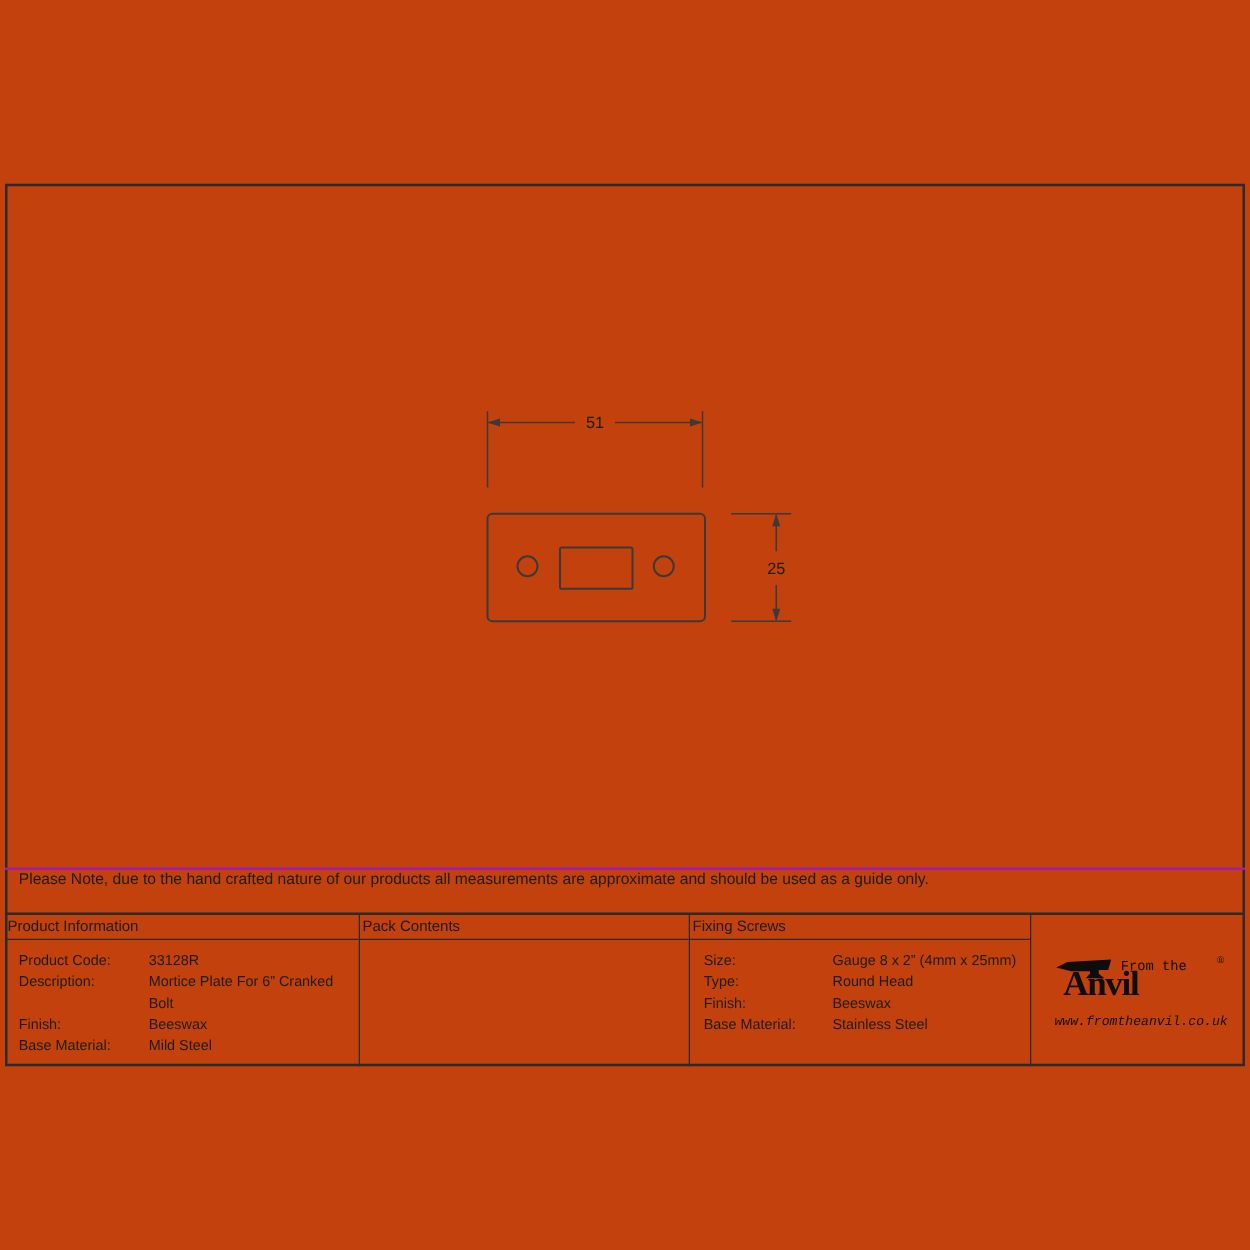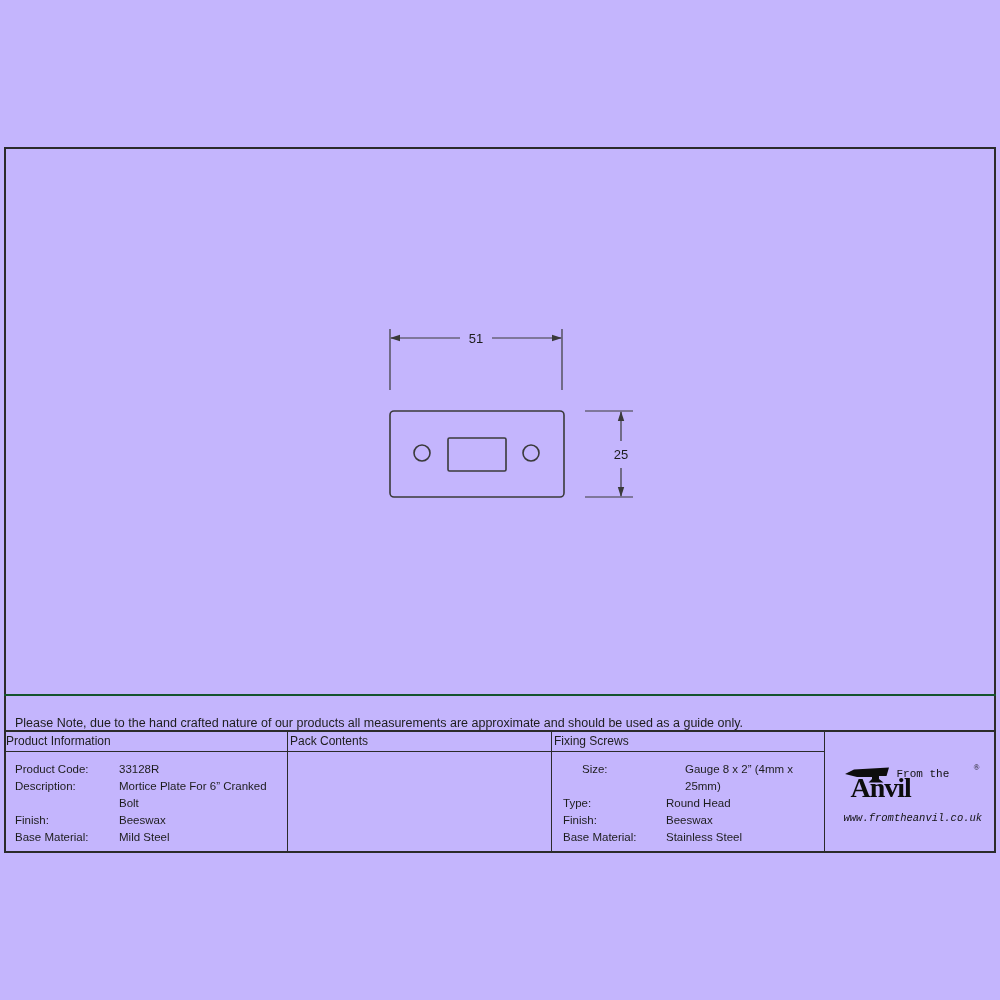--- a/index.html
+++ b/index.html
@@ -1,39 +1,39 @@
 <!DOCTYPE html>
 <html><head>
 <meta charset="utf-8">
 <title>Product Sheet</title>
 <style>
   html,body{margin:0;padding:0;background:#ffffff;}
   #canvas{
-    position:relative;width:1000px;height:1000px;background:#c4b5fd;
+    position:relative;width:1000px;height:1000px;background:#c2410c;
     font-family:"Liberation Sans",sans-serif;color:#1d1d1d;overflow:hidden;
   }
   .abs{position:absolute;}
   
   #sheet-border{
     left:4px;top:147px;width:992px;height:706px;
     border:2px solid #2b2b2b;box-sizing:border-box;
   }
   
   #drawing-svg{left:360px;top:310px;}
   #drawing-svg .ln{stroke:#3a3a3a;fill:none;}
   #drawing-svg .thin{stroke-width:1.2;}
   #drawing-svg .shape{stroke-width:1.6;}
   #drawing-svg text{
     font-family:"Liberation Sans",sans-serif;font-size:13px;fill:#1d1d1d;
   }
   #drawing-svg .arrow{fill:#3a3a3a;stroke:none;}
   
   #note-bar{
     left:4px;top:694px;width:992px;height:36px;box-sizing:border-box;
-    border-top:2px solid #14532d;display:flex;align-items:flex-end;
+    border-top:2px solid #a21caf;display:flex;align-items:flex-start;
     padding-left:11px;font-size:12.5px;
   }
   
   #info-table{
     left:4px;top:730px;width:992px;height:123px;box-sizing:border-box;
     border-top:2px solid #2b2b2b;
     display:grid;grid-template-columns:283px 264px 273px 1fr;
   }
   .col{box-sizing:border-box;}
   .col + .col{border-left:1.5px solid #2b2b2b;}
@@ -134,21 +134,21 @@
     </div>
 
     <div class="col">
       <div class="col-header">Pack Contents</div>
     </div>
 
     <div class="col">
       <div class="col-header">Fixing Screws</div>
       <div class="col-body">
         <div class="kv">
-          <span class="k" style="flex-basis:83px;width:83px;margin-left:19px;">Size:</span>
+          <span class="k" style="flex-basis:83px;width:83px;">Size:</span>
           <span class="v">Gauge 8 x 2” (4mm x 25mm)</span>
         </div>
         <div class="kv">
           <span class="k" style="flex-basis:83px;width:83px;">Type:</span>
           <span class="v">Round Head</span>
         </div>
         <div class="kv">
           <span class="k" style="flex-basis:83px;width:83px;">Finish:</span>
           <span class="v">Beeswax</span>
         </div>

